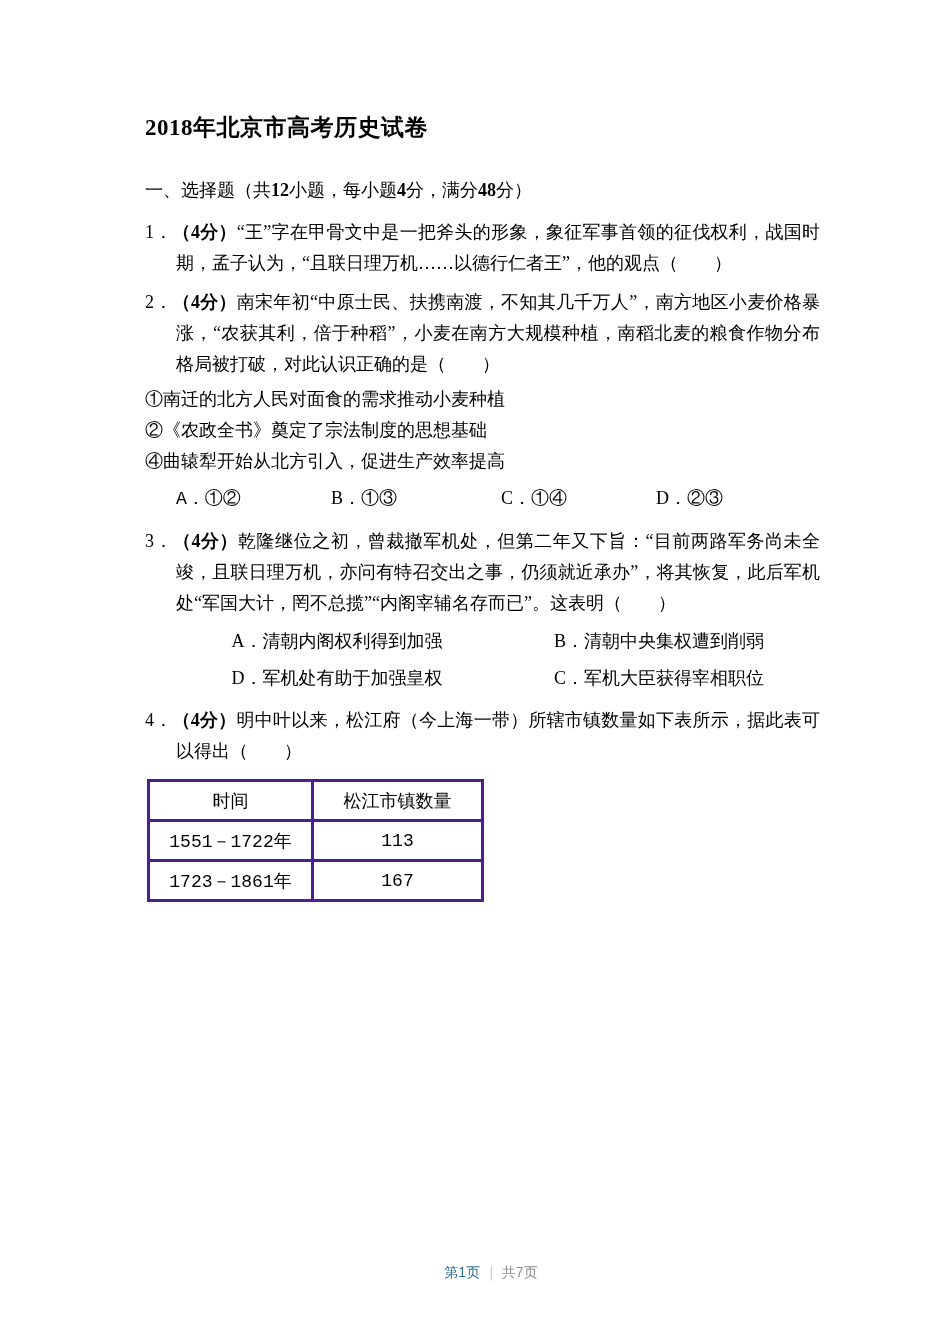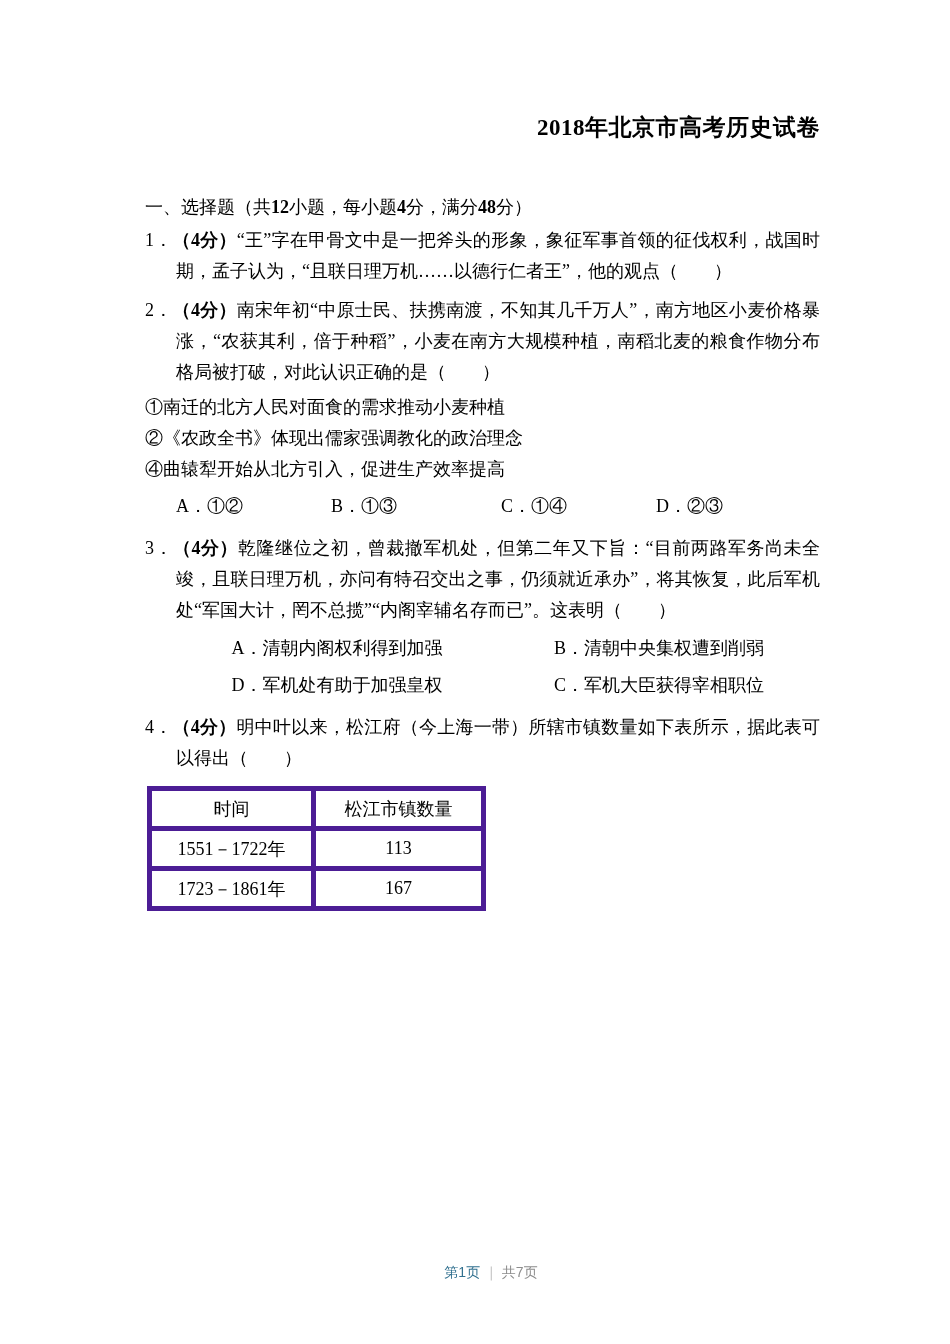--- a/index.html
+++ b/index.html
@@ -9,26 +9,26 @@
     color: #000000;
     font-family: "Liberation Serif", "DejaVu Serif", serif;
     position: relative;
     overflow: hidden;
   }
   .page { padding: 112px 130px 0 145px; }
 
   .title {
     font-size: 23px;
     font-weight: bold;
-    text-align: right;
-    margin-bottom: 49px;
+    text-align: left;
+    margin-bottom: 32px;
     letter-spacing: 0.5px;
   }
 
-  .section-heading { font-size: 18px; line-height: 30px; margin-bottom: 3px; }
+  .section-heading { font-size: 18px; line-height: 30px; margin-bottom: 12px; }
   .section-heading b { font-weight: bold; }
 
   .question { font-size: 18px; margin-bottom: 8px; }
 
   .stem {
     line-height: 31px;
     padding-left: 31px;
     text-indent: -31px;
     text-align: justify;
     margin-bottom: 4px;
@@ -37,43 +37,44 @@
 
   .options-col .option {
     line-height: 37px;
     padding-left: 31px;
   }
 
   .sublist .statement { line-height: 31px; }
 
   .options-row { padding-left: 31px; line-height: 38px; margin-top: 2px; }
   .options-row .opt-inline { display: inline-block; }
-  .options-row .opt-inline:nth-child(1) { width: 155px; }
+  .options-row .opt-inline:nth-child(1) { width: 155px; font-family: Liberation Mono, monospace; }
   .options-row .opt-inline:nth-child(2) { width: 170px; }
   .options-row .opt-inline:nth-child(3) { width: 155px; }
 
   .options-grid {
     padding-left: 31px;
     line-height: 37px;
     display: grid;
     grid-template-columns: 322px 1fr;
     text-align: center;
   }
 
   .q-table {
     border-collapse: collapse;
     margin: 12px 0 0 2px;
     font-size: 18px;
     text-align: center;
   }
   .q-table th, .q-table td {
-    border: 5px solid #4c1d95;
+    border: 3px solid #4c1d95;
     font-weight: normal;
     height: 40px;
     padding: 0 6px;
+    font-family: Liberation Mono, monospace;
   }
   .q-table .col-time { width: 164px; }
   .q-table .col-count { width: 170px; }
 
   .footer {
     position: absolute;
     left: 16px;
     bottom: 62px;
     width: 100%;
     text-align: center;
@@ -92,21 +93,21 @@
   <p class="section-heading"><span>一、选择题（共</span><b>12</b><span>小题，每小题</span><b>4</b><span>分，满分</span><b>48</b><span>分）</span></p>
 
   <section class="question">
     <p class="stem"><span class="qnum">1．</span><b class="score">（4分）</b><span>“王”字在甲骨文中是一把斧头的形象，象征军事首领的征伐权利，战国时期，孟子认为，“且联日理万机……以德行仁者王”，他的观点（　　）</span></p>
   </section>
 
   <section class="question">
     <p class="stem"><span class="qnum">2．</span><b class="score">（4分）</b><span>南宋年初“中原士民、扶携南渡，不知其几千万人”，南方地区小麦价格暴涨，“农获其利，倍于种稻”，小麦在南方大规模种植，南稻北麦的粮食作物分布格局被打破，对此认识正确的是（　　）</span></p>
     <div class="sublist">
       <p class="statement">①南迁的北方人民对面食的需求推动小麦种植</p>
-      <p class="statement">②《农政全书》体现出儒家强调教化的政治理念</p>
+      <p class="statement">②《农政全书》奠定了宗法制度的思想基础</p>
       <p class="statement">④曲辕犁开始从北方引入，促进生产效率提高</p>
     </div>
     <p class="options-row"><span class="opt-inline">A．①②</span><span class="opt-inline">B．①③</span><span class="opt-inline">C．①④</span><span class="opt-inline">D．②③</span></p>
   </section>
 
   <section class="question">
     <p class="stem"><span class="qnum">3．</span><b class="score">（4分）</b><span>乾隆继位之初，曾裁撤军机处，但第二年又下旨：“目前两路军务尚未全竣，且联日理万机，亦问有特召交出之事，仍须就近承办”，将其恢复，此后军机处“军国大计，罔不总揽”“内阁宰辅名存而已”。这表明（　　）</span></p>
     <div class="options-grid">
       <span>A．清朝内阁权利得到加强</span>
       <span>B．清朝中央集权遭到削弱</span>

